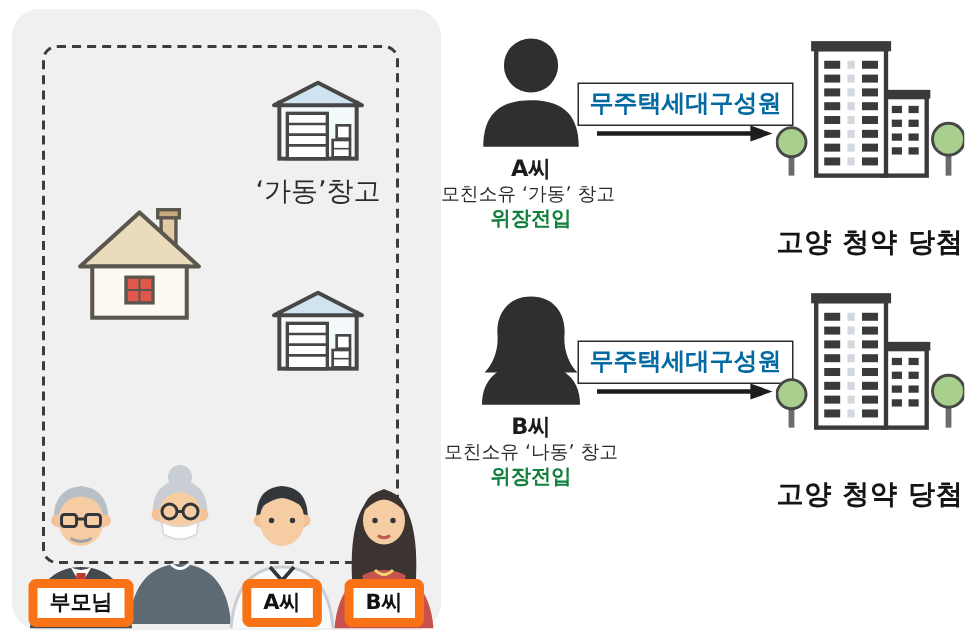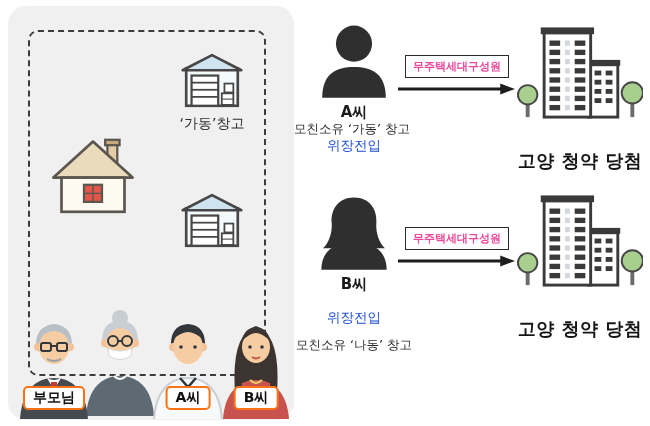--- a/index.html
+++ b/index.html
@@ -9,50 +9,50 @@
 
   .defs { position:absolute; width:0; height:0; overflow:hidden; }
 
   .left-panel { left:8px; top:6px; width:286px; height:414px; background:#f0f0f0; border-radius:18px; }
   .dashed-box { left:28px; top:30px; width:238px; height:346px; border:2px dashed #3c3c3c; border-radius:10px; }
 
   .p-house { left:48px; top:132px; width:90px; height:84px; }
   .p-wha   { left:180px; top:50px;  width:64px; height:60px; }
   .p-whb   { left:180px; top:190px; width:64px; height:60px; }
 
-  .wh-label { transform:translateX(-50%); font-size:14px; color:#2b2b2b; font-weight:500; white-space:nowrap; }
+  .wh-label { transform:translateX(-50%); font-size:18px; color:#2b2b2b; font-weight:500; white-space:nowrap; }
   .lbl-wha { left:212px; top:115px; }
   .lbl-whb { left:212px; top:255px; }
 
   .fig-father   { left:14px;  top:314px; width:80px; height:105px; }
   .fig-mother   { left:80px;  top:308px; width:80px; height:108px; }
   .fig-son      { left:148px; top:314px; width:80px; height:105px; }
   .fig-daughter { left:216px; top:314px; width:80px; height:105px; }
 
-  .name-tag { transform:translateX(-50%); background:#ffffff; border:2px solid #f97316; border-radius:5px; padding:1px 8px; font-size:14px; font-weight:bold; color:#111; white-space:nowrap; }
+  .name-tag { transform:translateX(-50%); background:#ffffff; border:6px solid #f97316; border-radius:5px; padding:1px 8px; font-size:14px; font-weight:bold; color:#111; white-space:nowrap; }
   .tag-parents  { left:54px;  top:386px; }
   .tag-son      { left:188px; top:386px; }
   .tag-daughter { left:256px; top:386px; }
 
   .sil-a { left:311px; top:16px;  width:86px; height:88px; }
   .sil-b { left:311px; top:188px; width:86px; height:88px; }
 
   .person-name { transform:translateX(-50%); font-size:15px; font-weight:bold; color:#1b1b1b; white-space:nowrap; }
   .pn-a { left:354px; top:103px; }
   .pn-b { left:354px; top:275px; }
 
   .ownership { transform:translateX(-50%); font-size:12.5px; color:#2b2b2b; white-space:nowrap; }
   .own-a { left:352px; top:121px; }
-  .own-b { left:354px; top:293px;margin-top:44px; }
-
-  .violation { transform:translateX(-50%); font-size:13.5px; font-weight:normal; color:#1d4ed8; white-space:nowrap;text-align:center; }
+  .own-b { left:354px; top:293px; }
+
+  .violation { transform:translateX(-50%); font-size:13.5px; font-weight:bold; color:#15803d; white-space:nowrap;text-align:center; }
   .vio-a { left:354px; top:137px; }
   .vio-b { left:354px; top:309px; }
 
-  .arrow-label { transform:translateX(-50%); background:#ffffff; border:1.5px solid #2b2b2b; padding:3px 7px; font-size:11px; font-weight:bold; color:#ec4899; white-space:nowrap; }
+  .arrow-label { transform:translateX(-50%); background:#ffffff; border:1.5px solid #2b2b2b; padding:3px 7px; font-size:16px; font-weight:bold; color:#0369a1; white-space:nowrap; }
   .al-1 { left:457px; top:55px; }
   .al-2 { left:457px; top:227px; }
 
   .arrow { left:398px; width:118px; height:12px; }
   .ar-1 { top:83px; }
   .ar-2 { top:255px; }
 
   .building { left:517px; width:126px; height:97px; }
   .bld-1 { top:24px; }
   .bld-2 { top:192px; }

